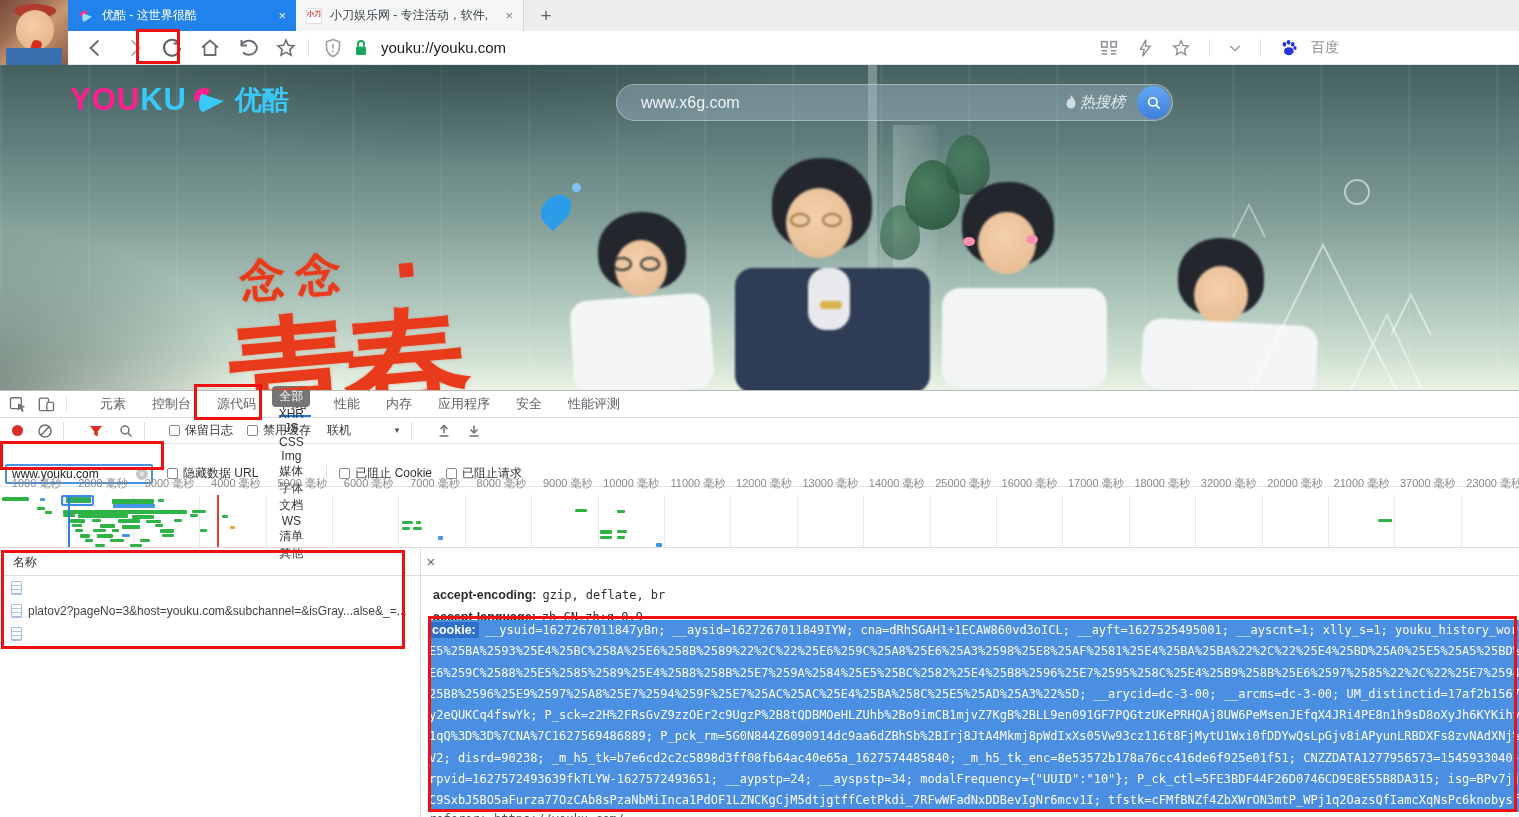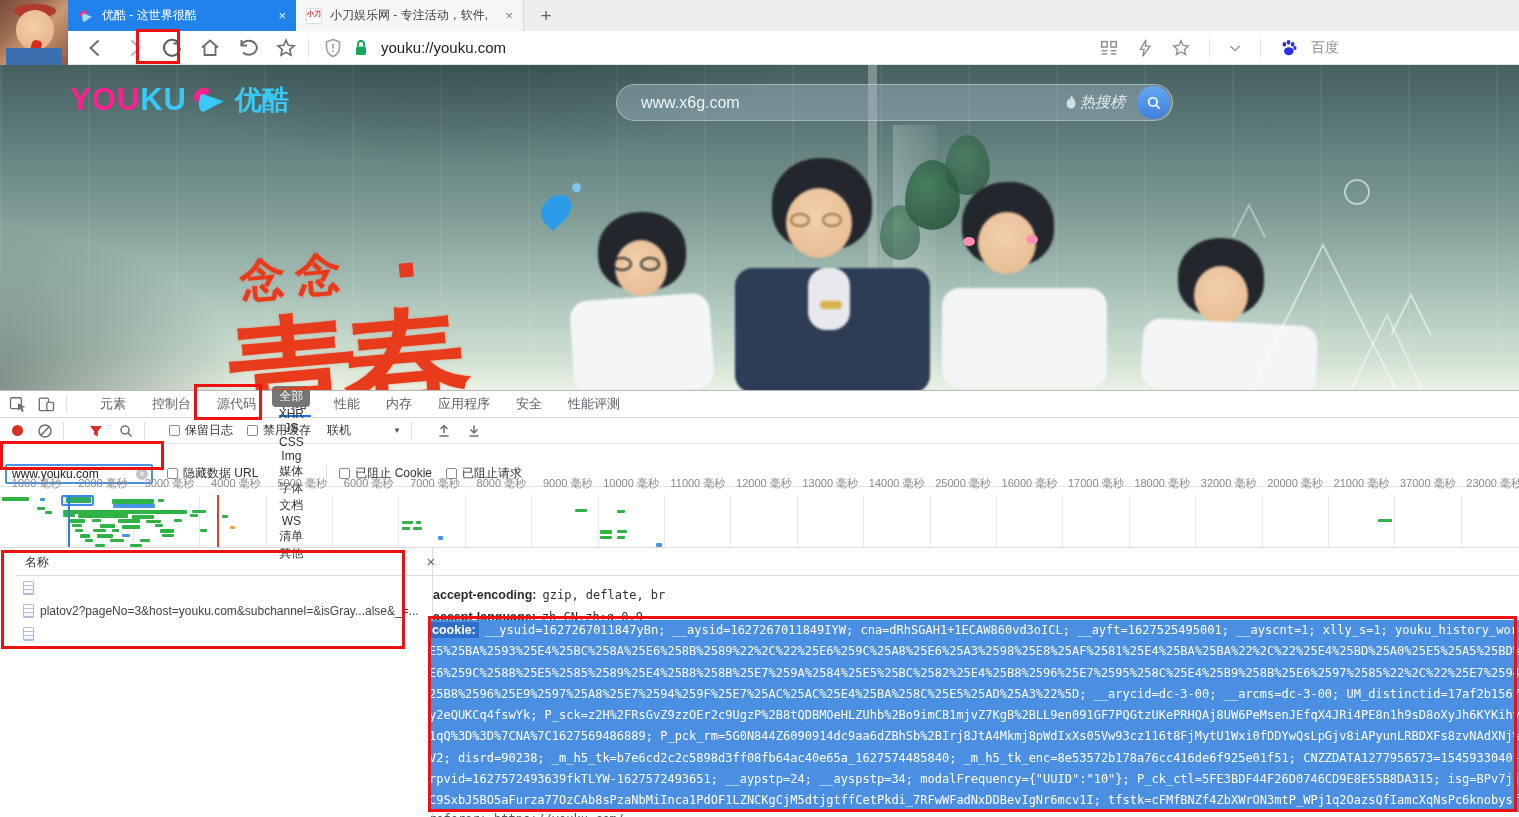--- a/index.html
+++ b/index.html
@@ -118,21 +118,21 @@
 
 #ruler { position:absolute; left:0; top:79px; width:1530px; height:25px; display:flex; }
 .ruler-cell { width:66.4px; flex:none; font-size:11px; color:#8a8a8a; text-align:right;
   padding:6px 5px 0 0; overflow:hidden; white-space:nowrap; }
 #overview { position:absolute; left:0; top:104px; width:1519px; height:53px; border-bottom:1px solid #ddd; overflow:hidden; }
 .gline { position:absolute; top:-25px; width:1px; height:78px; background:#e9e9e9; }
 .bar { position:absolute; border-radius:1px; }
 #sel-box { position:absolute; border:2px solid #4285f4; background:rgba(66,133,244,.14); border-radius:2px; }
 .marker { position:absolute; top:0; width:2px; height:53px; }
 
-#left-list { position:absolute; left:16px; top:157px; width:417px; height:270px; border-right:1px solid #ddd; }
+#left-list { position:absolute; left:4px; top:157px; width:417px; height:270px; border-right:1px solid #ddd; }
 #list-header { height:28px; line-height:28px; padding-left:9px; font-size:12px; color:#333;
   border-bottom:1px solid #ddd; }
 .req-row { height:23px; display:flex; align-items:center; padding-left:7px; font-size:12px; color:#444;
   white-space:nowrap; overflow:hidden; }
 .doc-icon { width:11px; height:14px; border:1px solid #a8bdd8; border-radius:1px; margin-right:6px; flex:none;
   background:linear-gradient(#fff 20%, #f0f5fb), repeating-linear-gradient(#fff 0 3px, #b9c6d8 3px 4px); background-blend-mode:multiply; }
 
 #right-panel { position:absolute; left:417px; top:157px; width:1102px; height:270px; overflow:hidden; }
 #detail-tabs { height:28px; border-bottom:1px solid #ddd; display:flex; align-items:center; }
 #detail-close { width:28px; text-align:center; color:#5f6368; font-size:15px; }

